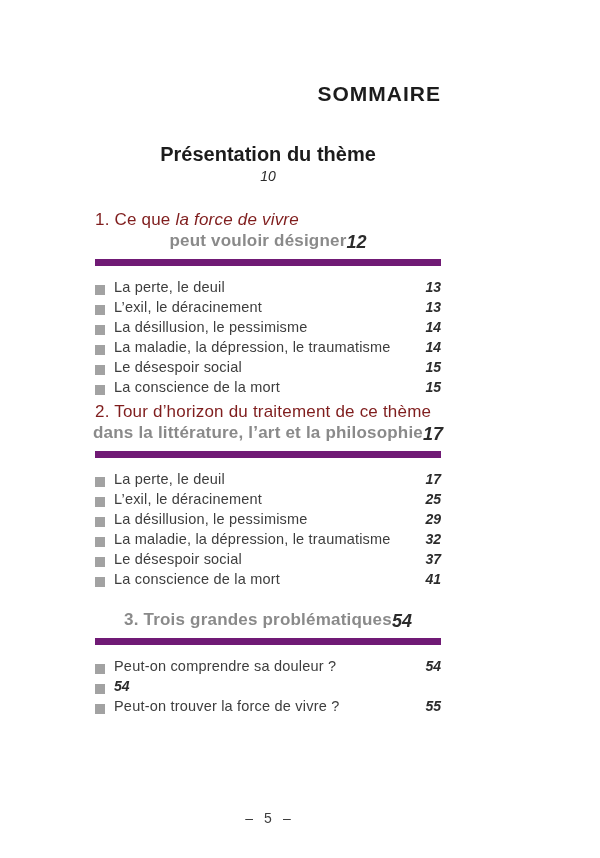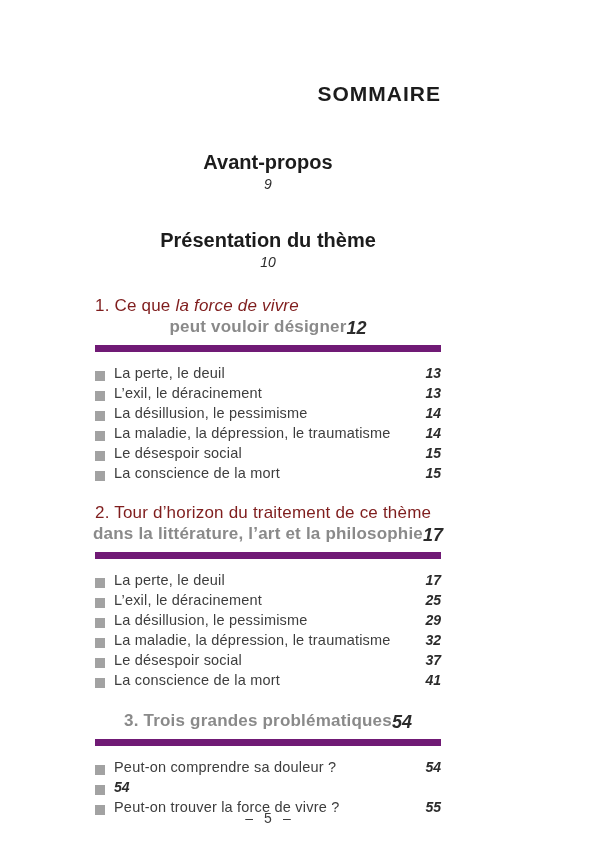--- a/index.html
+++ b/index.html
@@ -42,21 +42,21 @@
   }
   .fm-page {
     margin-top: 3px;
     font-size: 14px;
     font-style: italic;
     color: #2b2b2b;
     line-height: 16px;
   }
   
   .section.s1 { margin-top: 25px; }
-  .section.s2 { margin-top: 21px; }
+  .section.s2 { margin-top: 6px; }
   .section.s3 { margin-top: 22px; }
   .sec-line1 {
     font-size: 17px;
     font-weight: normal;
     color: #7f1d1d;
     line-height: 21px;
     white-space: nowrap;
     letter-spacing: 0.2px;
   }
   .sec-line1 em { font-style: italic; }
@@ -122,24 +122,20 @@
   .footer .dash { letter-spacing: 0; }
   .footer .num { margin: 0 11px; }
 </style>
 </head>
 <body>
 
 <div class="page">
 
   <div class="sommaire">SOMMAIRE</div>
 
-  <div class="fm-entry first">
-    <div class="fm-title">Avant-propos</div>
-    <div class="fm-page">9</div>
-  </div>
 
   <div class="fm-entry second">
     <div class="fm-title">Présentation du thème</div>
     <div class="fm-page">10</div>
   </div>
 
   <div class="section s1">
     <div class="sec-line1"><span>1. Ce que </span><em>la force de vivre</em></div>
     <div class="sec-ruled">
       <span class="sec-label">peut vouloir désigner</span>

